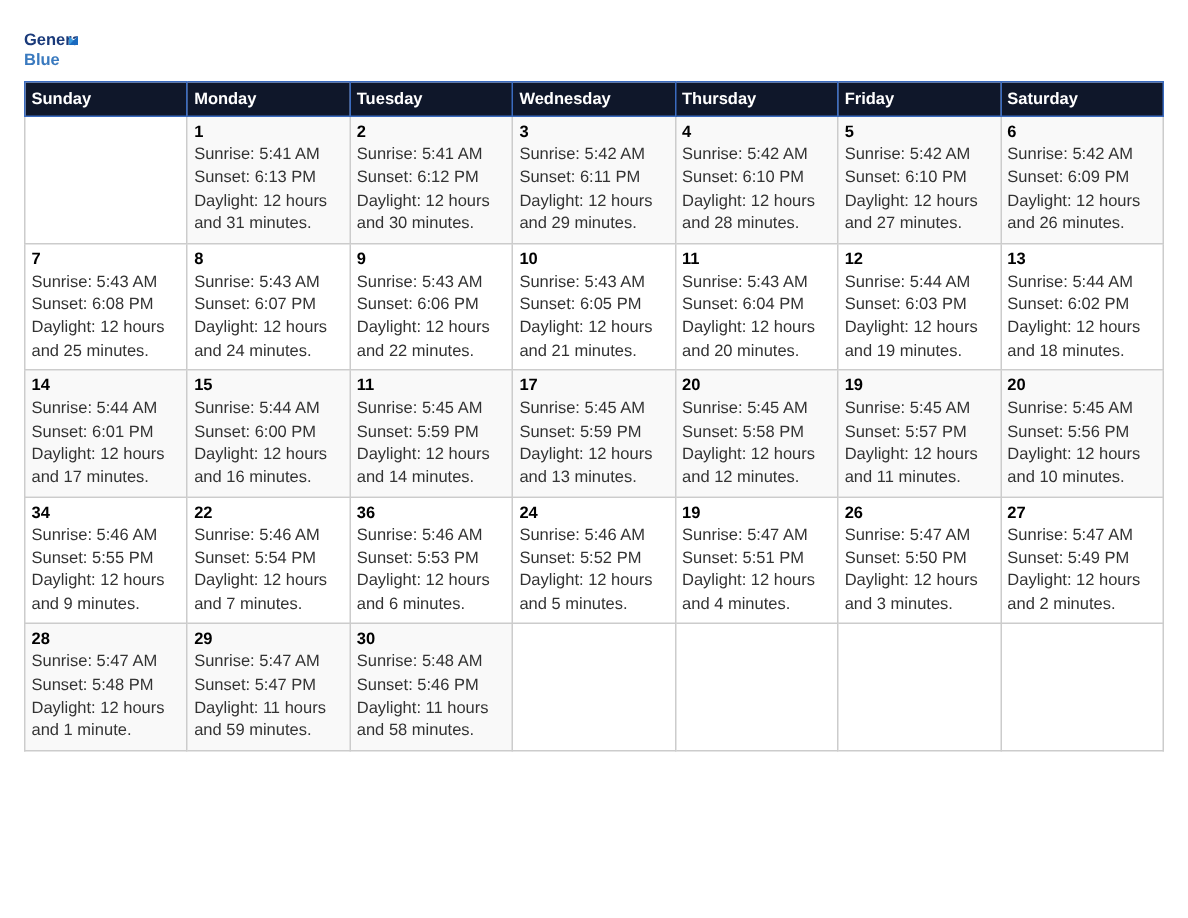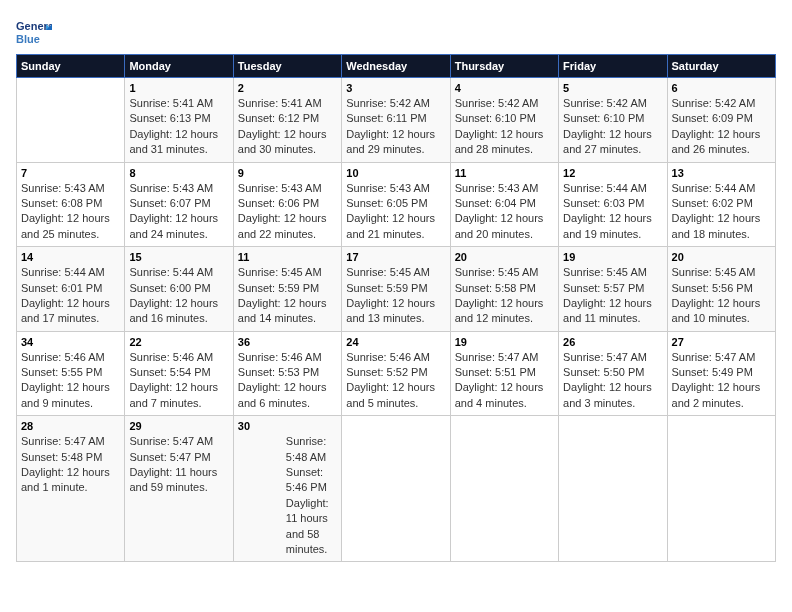--- a/index.html
+++ b/index.html
@@ -314,21 +314,21 @@
         </td>
         <td>
           <span class="day-number">29</span>
           <div class="day-info" style="white-space: pre-line;">Sunrise: 5:47 AM
 Sunset: 5:47 PM
 Daylight: 11 hours
 and 59 minutes.</div>
         </td>
         <td>
           <span class="day-number">30</span>
-          <div class="day-info" style="white-space: pre-line; margin-left: 48px;">Sunrise: 5:48 AM
+          <div class="day-info" style="white-space: pre-line;">Sunrise: 5:48 AM
 Sunset: 5:46 PM
 Daylight: 11 hours
 and 58 minutes.</div>
         </td>
         <td class="empty-cell"></td>
         <td class="empty-cell"></td>
         <td class="empty-cell"></td>
         <td class="empty-cell"></td>
       </tr>
     </tbody>

